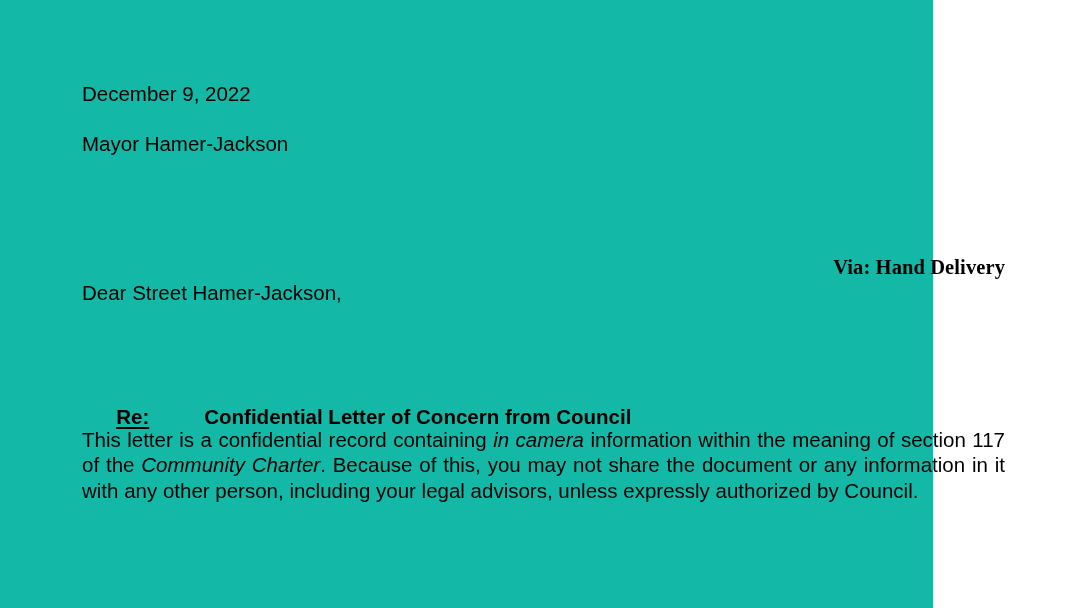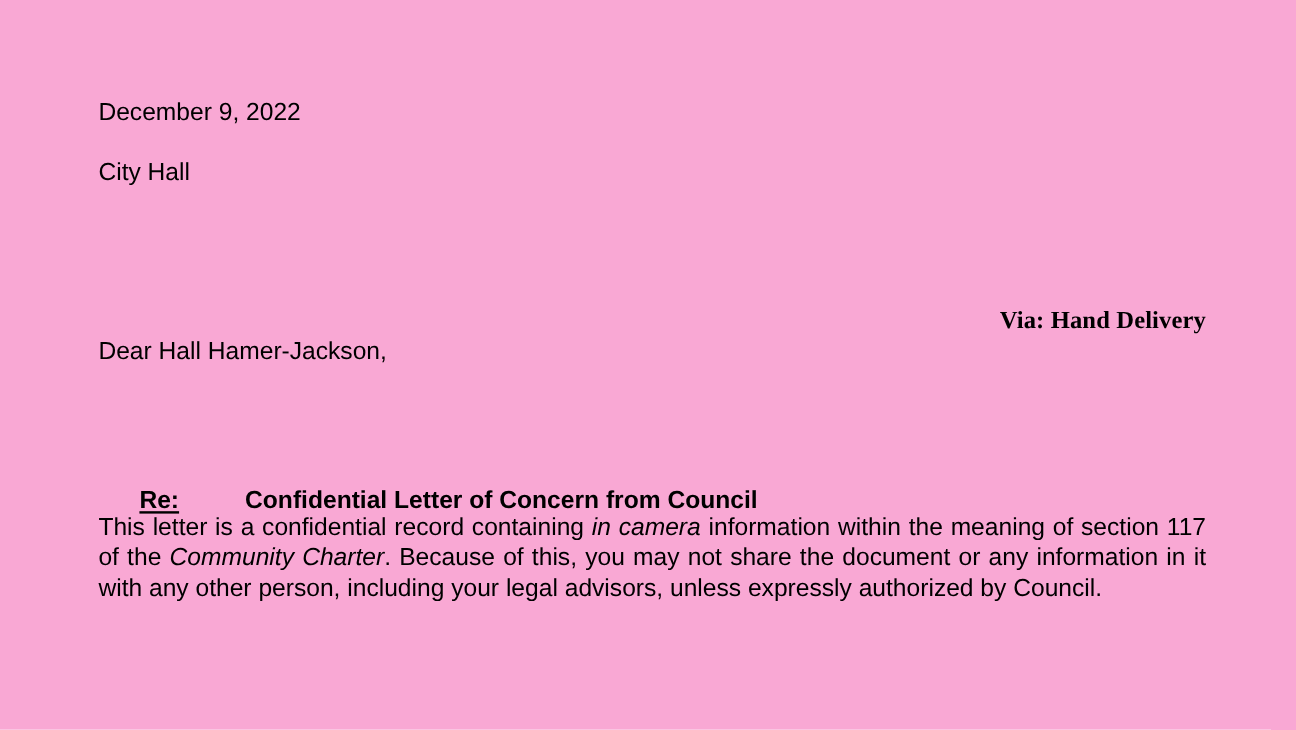--- a/index.html
+++ b/index.html
@@ -12,23 +12,23 @@
     width: 1080px;
     height: 608px;
     overflow: hidden;
     font-family: "Liberation Sans", sans-serif;
     color: #000000;
     -webkit-font-smoothing: antialiased;
   }
 
   .page {
     position: relative;
-    width: 1080px;
+    width: 933px;
     height: 608px;
-    background: #f9a8d4;
+    background: #14b8a6;
   }
 
   
   .content {
     position: absolute;
     left: 82px;
     top: 0;
     width: 923px;
   }
 
@@ -118,26 +118,26 @@
 </style>
 </head>
 <body>
 
 <div class="page">
   <div class="content">
 
     <div class="line date-line">December 9, 2022</div>
 
     <div class="address-block">
-      <div class="line">City Hall</div>
+      <div class="line">Mayor Hamer-Jackson</div>
     </div>
 
     <div class="via-line">Via: Hand Delivery</div>
 
-    <div class="line salutation">Dear Hall Hamer-Jackson,</div>
+    <div class="line salutation">Dear Street Hamer-Jackson,</div>
 
     <div class="re-line">
       <span class="re-label">Re:</span><span class="re-gap"></span><span class="re-subject">Confidential Letter of Concern from Council</span><span class="re-subject re-rule"> </span>
     </div>
 
     <div class="body-para">
       <span>This letter is a confidential record containing </span><span class="it">in camera</span><span> information within the meaning of section 117 of the </span><span class="it">Community Charter</span><span>. Because of this, you may not share the document or any information in it with any other person, including your legal advisors, unless expressly authorized by Council.</span>
     </div>
 
   </div>

